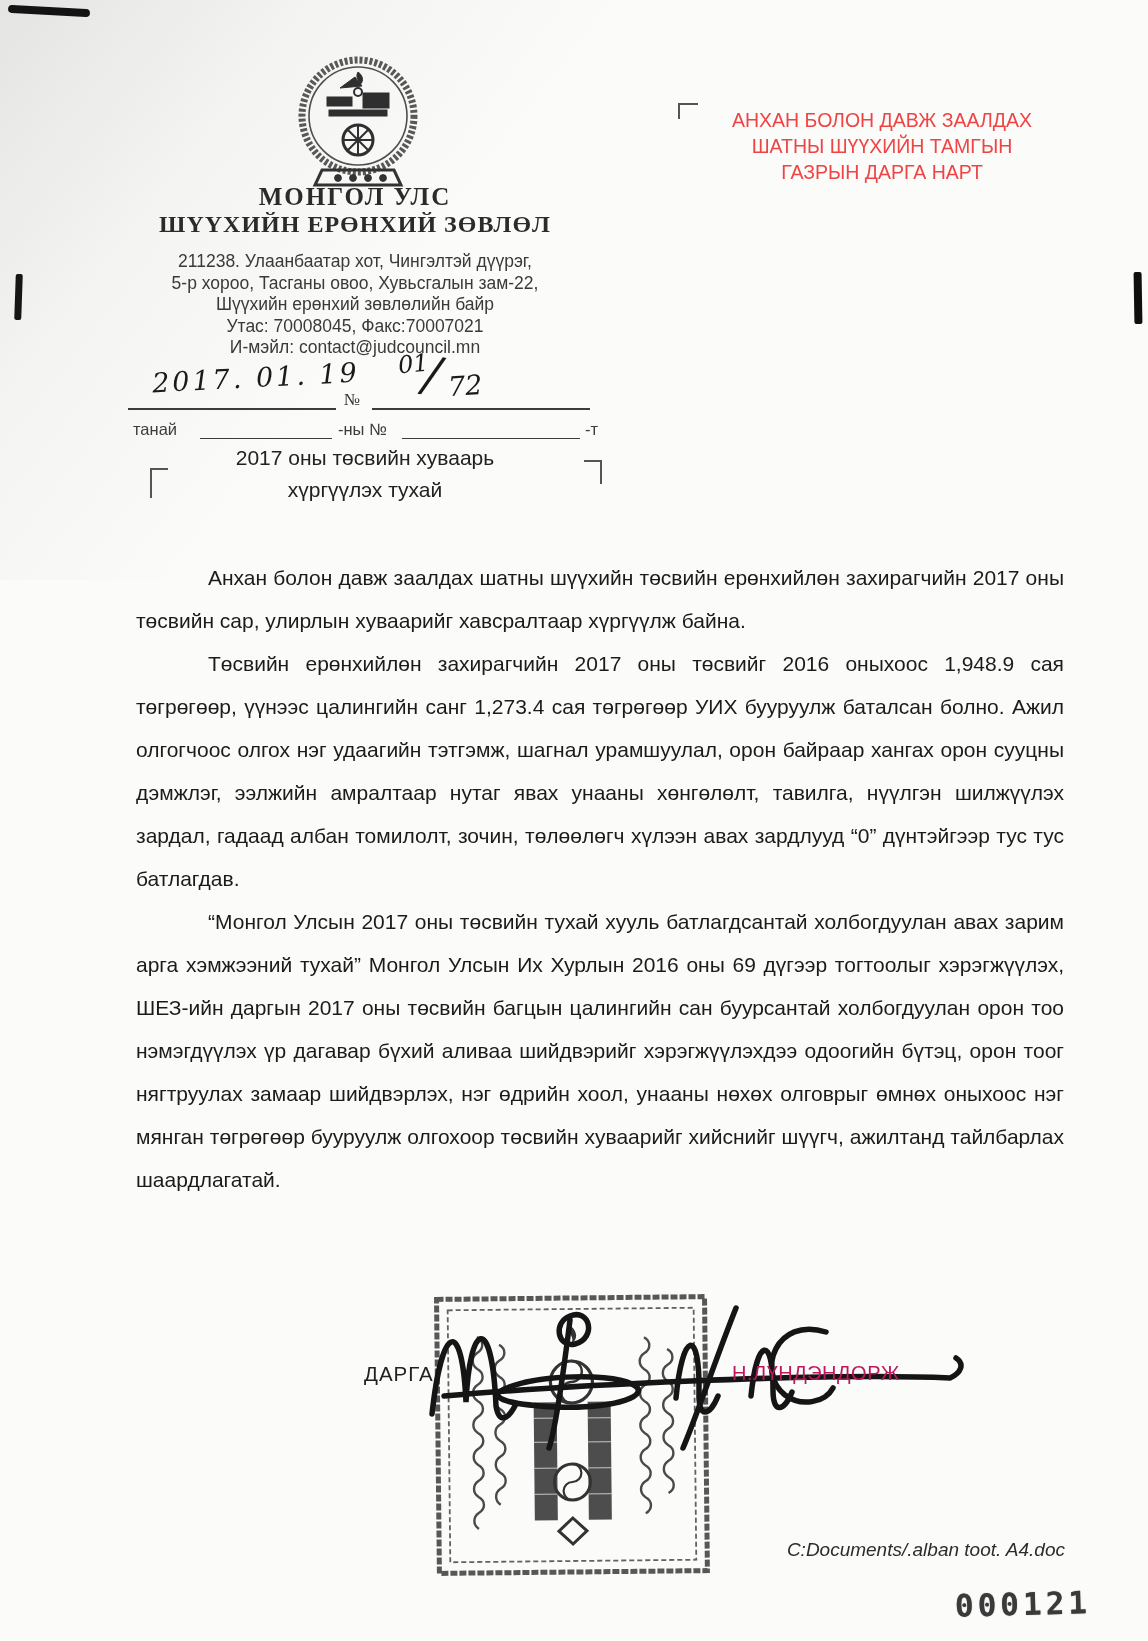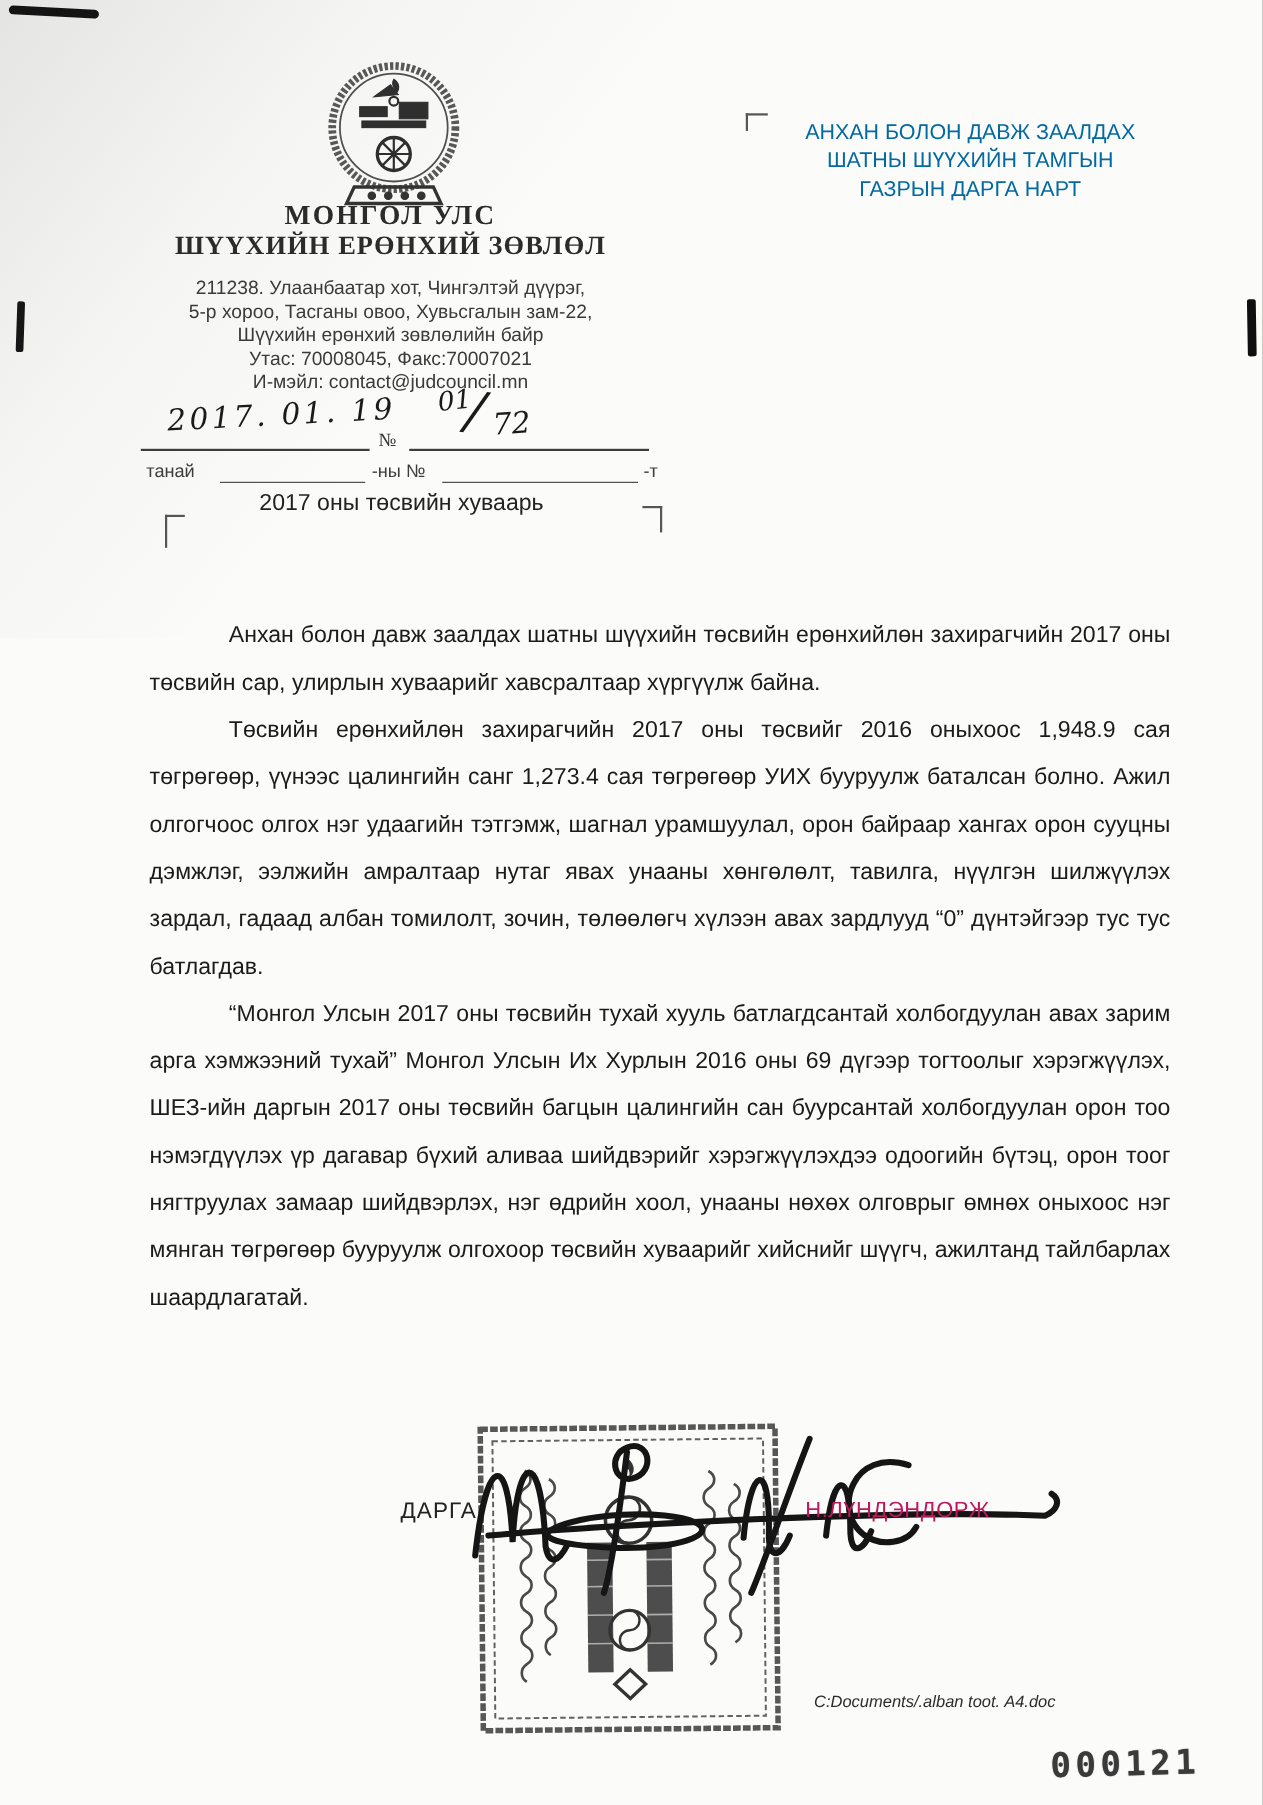--- a/index.html
+++ b/index.html
@@ -26,41 +26,41 @@
   .tick-left{left:15px;top:274px;width:7px;height:46px;background:#161616;transform:rotate(2deg);border-radius:2px;}
   .tick-right{left:1134px;top:272px;width:8px;height:52px;background:#0f0f0f;transform:rotate(-1deg);border-radius:2px;}
   
   .org1{left:120px;top:183px;width:470px;text-align:center;
     font-family:"Liberation Serif", serif;font-weight:bold;font-size:25px;letter-spacing:2px;color:#2b2b2b;}
   .org2{left:120px;top:211px;width:470px;text-align:center;
     font-family:"Liberation Serif", serif;font-weight:bold;font-size:24px;letter-spacing:1px;color:#2b2b2b;}
   .addr{left:120px;top:251px;width:470px;text-align:center;
     font-size:17.5px;line-height:21.5px;color:#3a3a3a;}
   .recipient{left:672px;top:107px;width:420px;text-align:center;
-    font-size:19.5px;line-height:26px;color:#0369a1;}
+    font-size:19.5px;line-height:26px;color:#ef4444;}
   .br-tl{border-left:2px solid #555;border-top:2px solid #555;}
   .br-tr{border-right:2px solid #555;border-top:2px solid #555;}
   
   .hand{font-family:"DejaVu Serif", serif;font-style:italic;color:#1a1a1a;}
   .date-hand{left:152px;top:362px;font-size:27px;letter-spacing:3px;transform:rotate(-3deg);}
   .uline{border-bottom:2px solid #3c3c3c;height:0;}
   .no-sign{font-family:"Liberation Serif", serif;font-size:17px;color:#333;}
   .yr{font-family:Liberation Sans, sans-serif;font-size:16.5px;color:#3d3d3d;}
   
   .subject{left:175px;top:442px;width:380px;text-align:center;font-size:21px;line-height:32px;color:#222;}
   
   .bodytext{left:136px;top:556px;width:928px;font-size:21px;line-height:43px;
     text-align:justify;color:#1b1b1b;}
   .bodytext p{margin:0;text-indent:72px;}
   
   .sig-title{left:336px;top:1362px;font-size:20.5px;letter-spacing:1px;color:#222;margin-left:28px;}
   .sig-name{left:732px;top:1362px;font-size:20px;letter-spacing:.5px;color:#be185d;}
   
-  .fpath{left:740px;top:1539px;width:325px;
-    font-style:italic;font-size:15px;color:#2c2c2c;}
+  .fpath{left:740px;top:1539px;width:325px;text-align:right;
+    font-style:italic;font-size:19px;color:#2c2c2c;}
   .pstamp{left:955px;top:1586px;font-family:"DejaVu Sans Mono", monospace;
     font-size:31px;font-weight:bold;letter-spacing:4px;color:#3a3a3a;
     transform:rotate(-1.5deg);text-shadow:0 0 1px #777;}
 </style>
 </head>
 <body>
 
 <div class="page">
 
   <div class="abs shade"></div>
@@ -124,20 +124,21 @@
   <div class="abs yr" style="left:133px;top:420px;">танай</div>
   <div class="abs uline" style="left:200px;top:438px;width:132px;border-bottom-width:1.5px;"></div>
   <div class="abs yr" style="left:338px;top:420px;">-ны №</div>
   <div class="abs uline" style="left:402px;top:438px;width:178px;border-bottom-width:1.5px;"></div>
   <div class="abs yr" style="left:585px;top:420px;">-т</div>
 
   <div class="abs br-tl" style="left:150px;top:468px;width:16px;height:28px;"></div>
   <div class="abs br-tr" style="left:584px;top:460px;width:16px;height:22px;"></div>
   <div class="abs subject">
     <div>2017 оны төсвийн хуваарь</div>
+    <div>хүргүүлэх тухай</div>
   </div>
 
   <div class="abs bodytext">
     <p>Анхан болон давж заалдах шатны шүүхийн төсвийн ерөнхийлөн захирагчийн 2017 оны төсвийн сар, улирлын хуваарийг хавсралтаар хүргүүлж байна.</p>
     <p>Төсвийн ерөнхийлөн захирагчийн 2017 оны төсвийг 2016 оныхоос 1,948.9 сая төгрөгөөр, үүнээс цалингийн санг 1,273.4 сая төгрөгөөр УИХ бууруулж баталсан болно. Ажил олгогчоос олгох нэг удаагийн тэтгэмж, шагнал урамшуулал, орон байраар хангах орон сууцны дэмжлэг, ээлжийн амралтаар нутаг явах унааны хөнгөлөлт, тавилга, нүүлгэн шилжүүлэх зардал, гадаад албан томилолт, зочин, төлөөлөгч хүлээн авах зардлууд “0” дүнтэйгээр тус тус батлагдав.</p>
     <p>“Монгол Улсын 2017 оны төсвийн тухай хууль батлагдсантай холбогдуулан авах зарим арга хэмжээний тухай” Монгол Улсын Их Хурлын 2016 оны 69 дүгээр тогтоолыг хэрэгжүүлэх, ШЕЗ-ийн даргын 2017 оны төсвийн багцын цалингийн сан буурсантай холбогдуулан орон тоо нэмэгдүүлэх үр дагавар бүхий аливаа шийдвэрийг хэрэгжүүлэхдээ одоогийн бүтэц, орон тоог нягтруулах замаар шийдвэрлэх, нэг өдрийн хоол, унааны нөхөх олговрыг өмнөх оныхоос нэг мянган төгрөгөөр бууруулж олгохоор төсвийн хуваарийг хийснийг шүүгч, ажилтанд тайлбарлах шаардлагатай.</p>
   </div>
 
   <div class="abs" style="left:432px;top:1292px;transform:rotate(-.6deg);">
     <svg width="282" height="288" viewBox="0 0 282 288">

